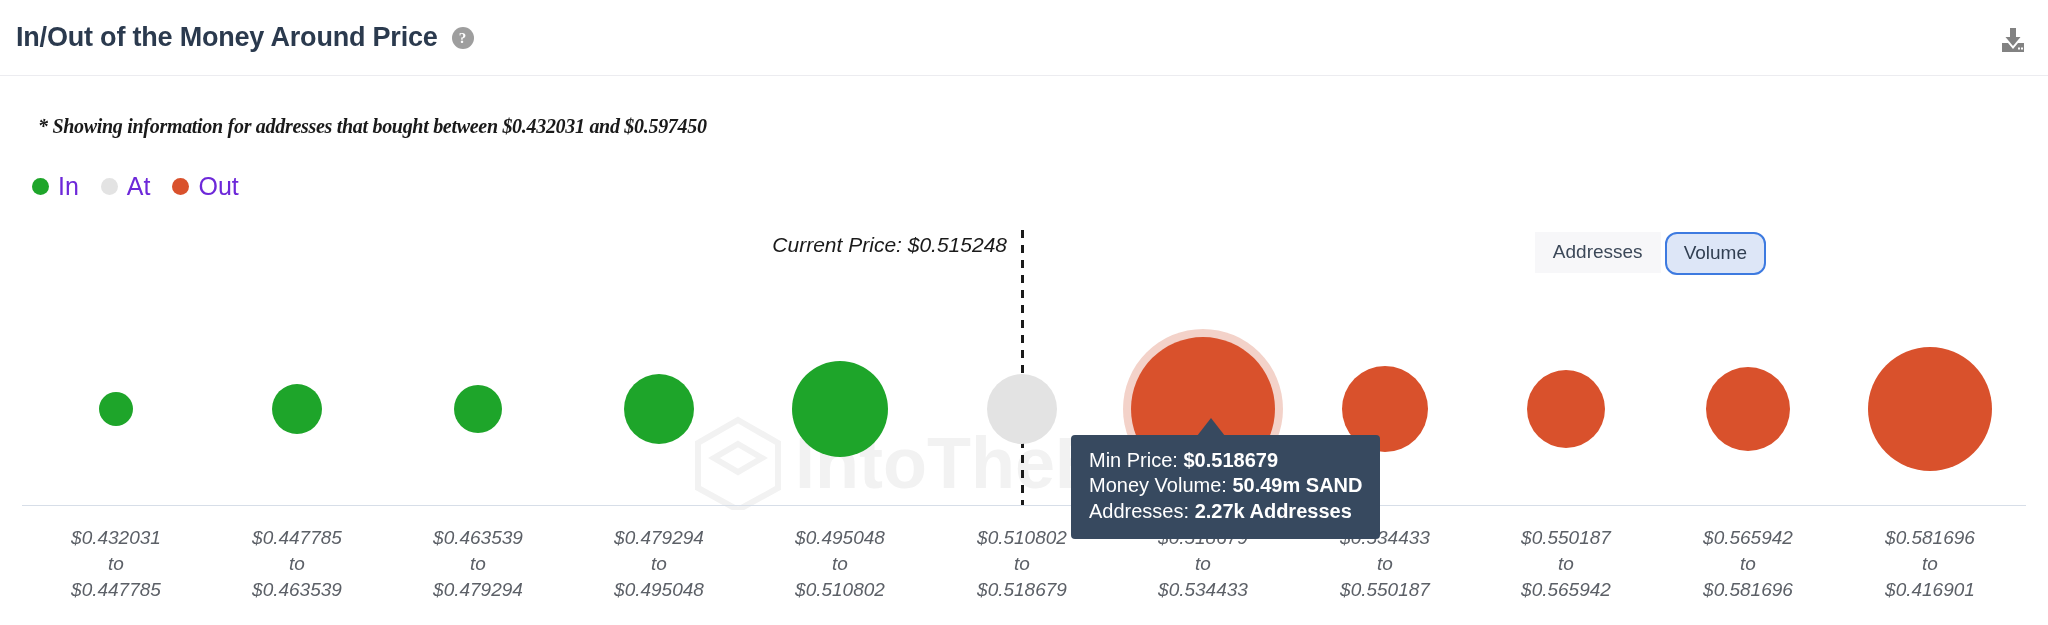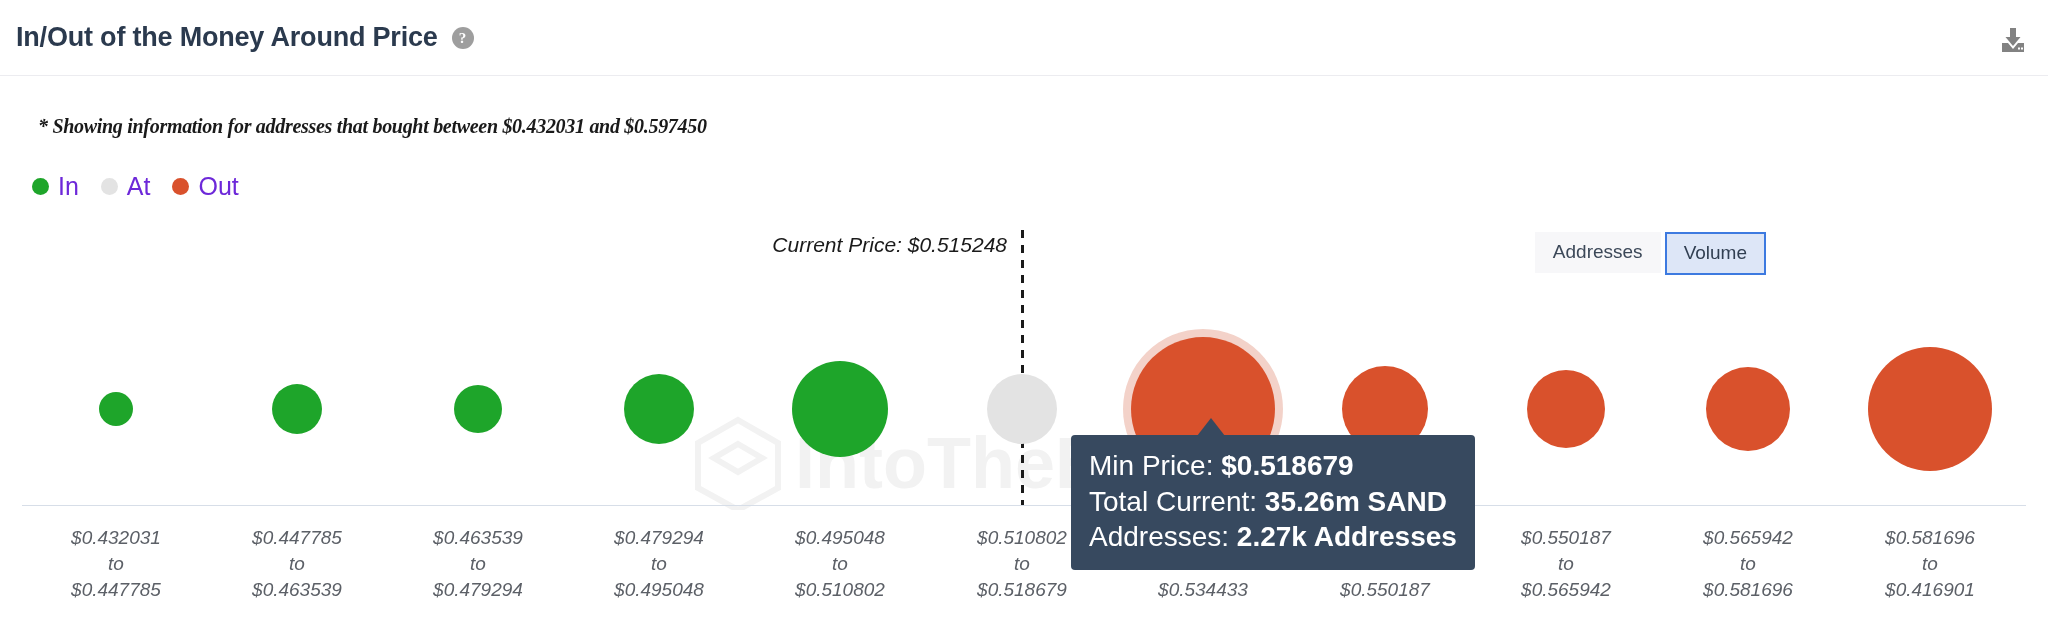--- a/index.html
+++ b/index.html
@@ -60,21 +60,21 @@
   .toggle-btn {
     font-size: 19px; color: #3c4858;
     padding: 8px 17px 9px 17px;
     background: #f7f7f9;
     border: 1px solid transparent;
     cursor: pointer; white-space: nowrap;
     font-family: "Liberation Sans", sans-serif;
   }
   .toggle-btn.active {
     background: #dde6f7; border: 2px solid #3d7ae0;
-    color: #313f52; border-radius: 0;
+    color: #313f52; border-radius: 12px;
     margin-left: 4px;
   }
 
   
   .plot {
     position: absolute; left: 0; top: 255px; width: 2048px; height: 370px;
   }
   .watermark {
     position: absolute; left: 690px; top: 155px;
     width: 460px; height: 100px;
@@ -105,21 +105,21 @@
     position: absolute; top: 270px;
     width: 190px; text-align: center;
     font-size: 19px; color: #5c6067; line-height: 1.38; font-style: italic;
   }
 
   
   .tooltip {
     position: absolute; left: 1071px; top: 435px;
     background: #37495f; border-radius: 4px;
     padding: 13px 18px 15px 18px;
-    color: #ffffff; font-size: 28px; line-height: 1.27;
+    color: #ffffff; font-size: 20px; line-height: 1.27;
     white-space: nowrap; z-index: 30;
   }
   .tooltip b { font-weight: bold; }
   .tooltip-arrow {
     position: absolute; left: 1197px; top: 418px;
     width: 0; height: 0;
     border-left: 14px solid transparent;
     border-right: 14px solid transparent;
     border-bottom: 18px solid #37495f;
     z-index: 31;
@@ -255,22 +255,22 @@
 
   </div>
 
   <div class="tooltip-arrow"></div>
   <div class="tooltip">
     <div>
       <span>Min Price:</span>
       <b>$0.518679</b>
     </div>
     <div>
-      <span>Total Current:</span>
-      <b>35.26m SAND</b>
+      <span>Money Volume:</span>
+      <b>50.49m SAND</b>
     </div>
     <div>
       <span>Addresses:</span>
       <b>2.27k Addresses</b>
     </div>
   </div>
 
 </div>
 
 </body></html>

